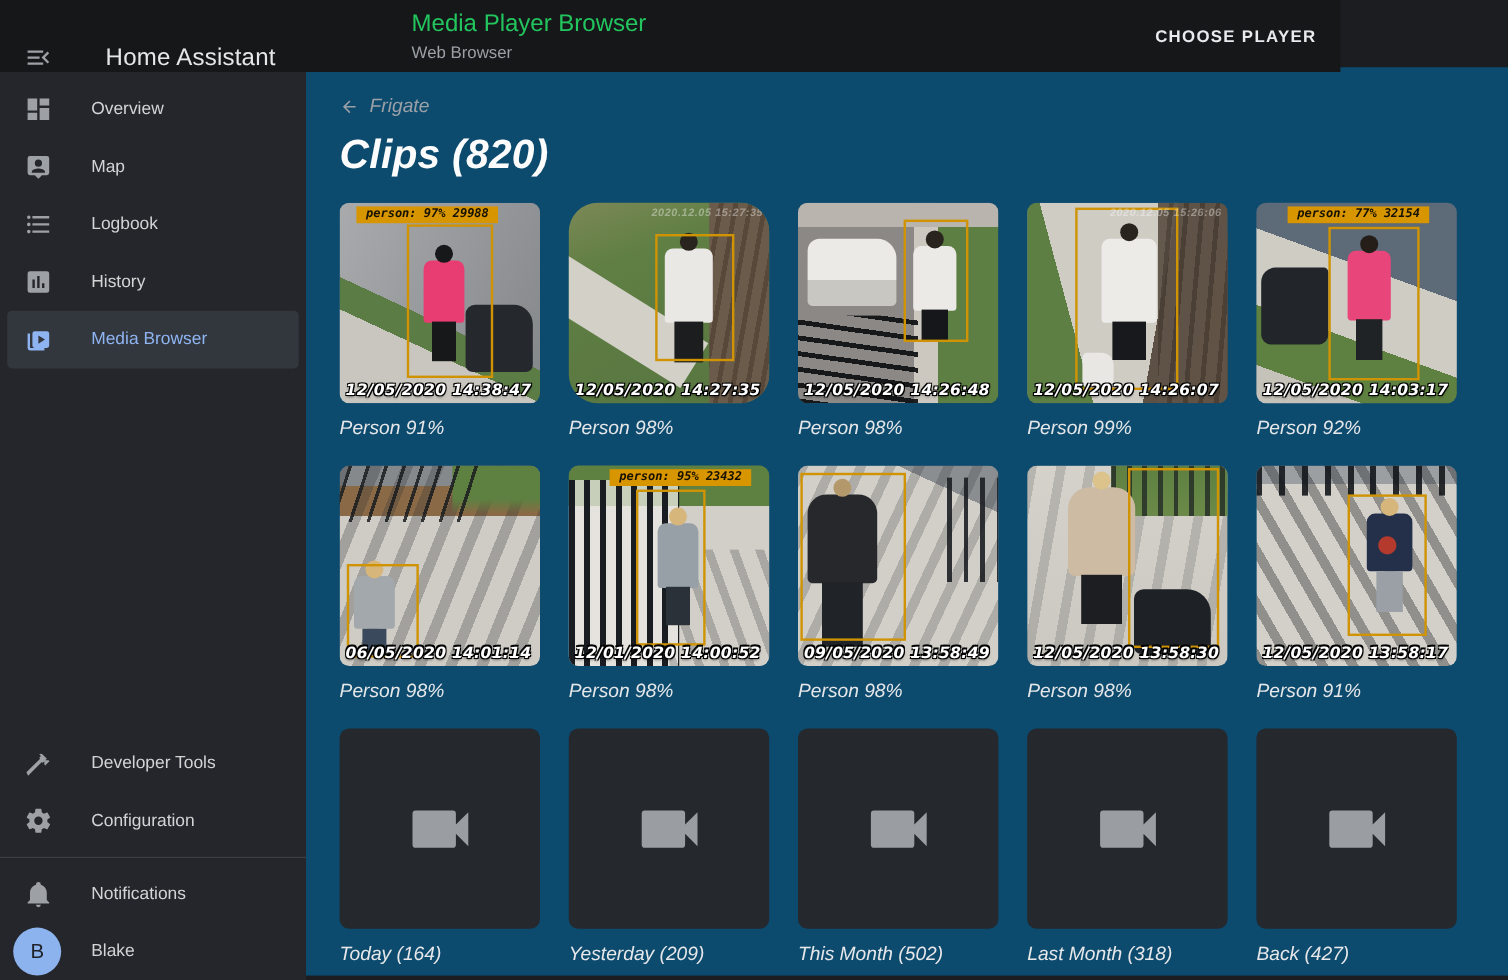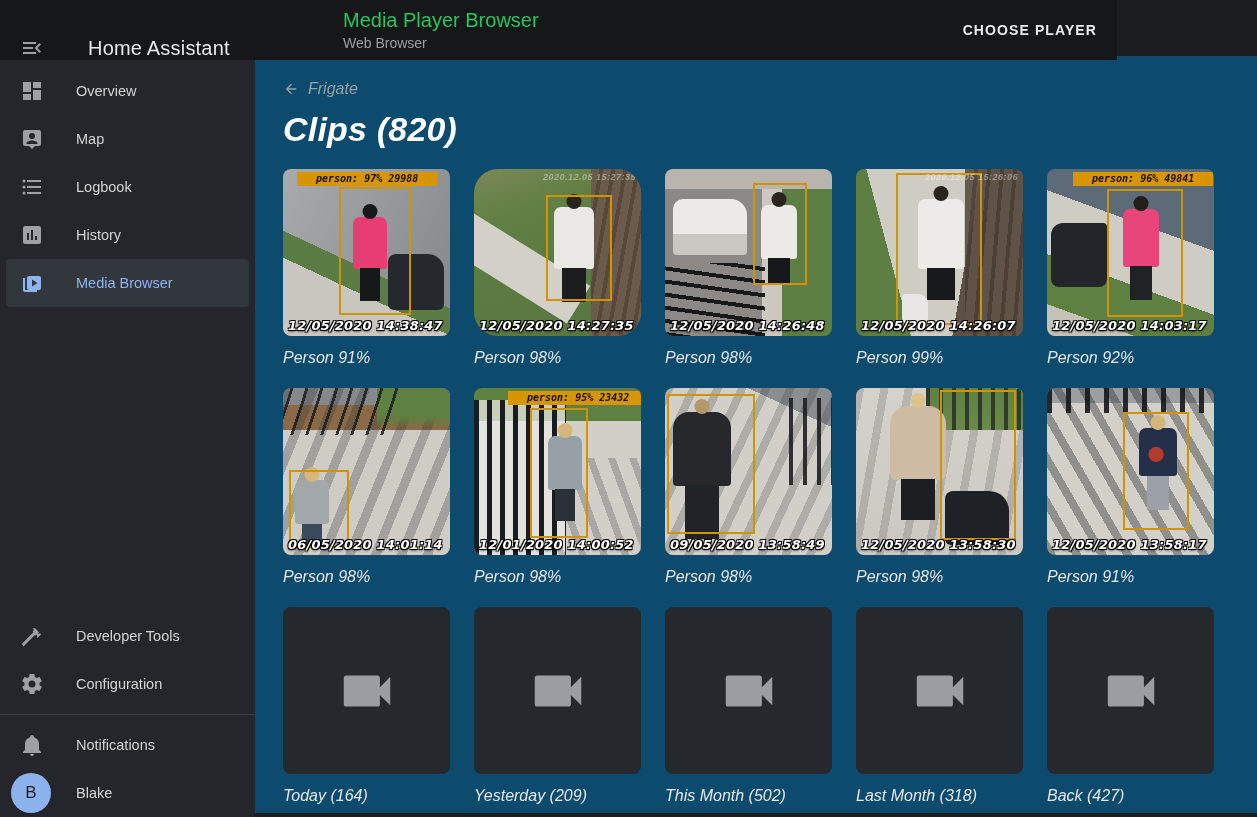--- a/index.html
+++ b/index.html
@@ -54,21 +54,21 @@
   .tile { position:relative; width:167px; height:167px; border-radius:8px;
     overflow:hidden; cursor:pointer; background:#2a2d31; }
   .folder { background:#25282d; display:flex; align-items:center; justify-content:center; }
   .folder svg { width:62px; height:62px; fill:#9a9ea2; }
 
   .ts { position:absolute; left:5px; bottom:3px; font-size:13px; font-weight:800;
     color:#fff; letter-spacing:.2px; white-space:nowrap;
     font-family:"DejaVu Sans", sans-serif;
     text-shadow:-1px -1px 0 #000, 1px -1px 0 #000, -1px 1px 0 #000, 1px 1px 0 #000, 0 2px 2px rgba(0,0,0,.5); }
   .bn { position:absolute; top:3px; background:#d79500; color:#161001; font-weight:700;
-    font-size:10px; line-height:14px; padding:0 19px; white-space:nowrap;
+    font-size:10px; line-height:14px; padding:0 8px; white-space:nowrap;
     font-family:"DejaVu Sans Mono", monospace; }
   .tps { position:absolute; top:3px; right:5px; font-size:9px; font-weight:700;
     color:rgba(255,255,255,.38); letter-spacing:.5px; }
   .bx { position:absolute; border:2px solid #cf9303; }
 
   .fig { position:absolute; border-radius:7px 7px 3px 3px; }
   .fig::before { content:""; position:absolute; width:15px; height:15px; border-radius:50%;
     background:var(--head,#1a1a1a); top:-13px; left:50%; transform:translateX(-50%); }
   .fig::after { content:""; position:absolute; top:99%; left:20%; width:60%;
     height:var(--leg-h,55%); background:var(--legs,#1e2023); }
@@ -321,21 +321,21 @@
         <div class="ts">12/05/2020 14:26:07</div>
       </div>
       <div class="cap">Person 99%</div>
     </div>
 
     <div class="cell">
       <div class="tile s5">
         <i class="b"></i>
         <i class="fig"></i>
         <div class="bx"></div>
-        <div class="bn">person: 96% 49841</div>
+        <div class="bn">person: 77% 32154</div>
         <div class="ts">12/05/2020 14:03:17</div>
       </div>
       <div class="cap">Person 92%</div>
     </div>
 
     <div class="cell">
       <div class="tile s6">
         <i class="b"></i>
         <i class="c"></i>
         <i class="fig"></i>

